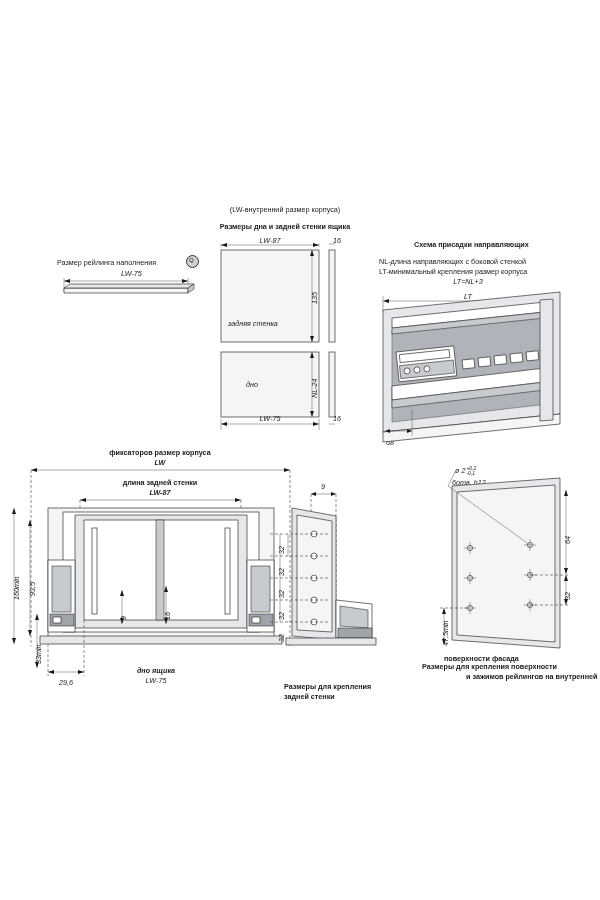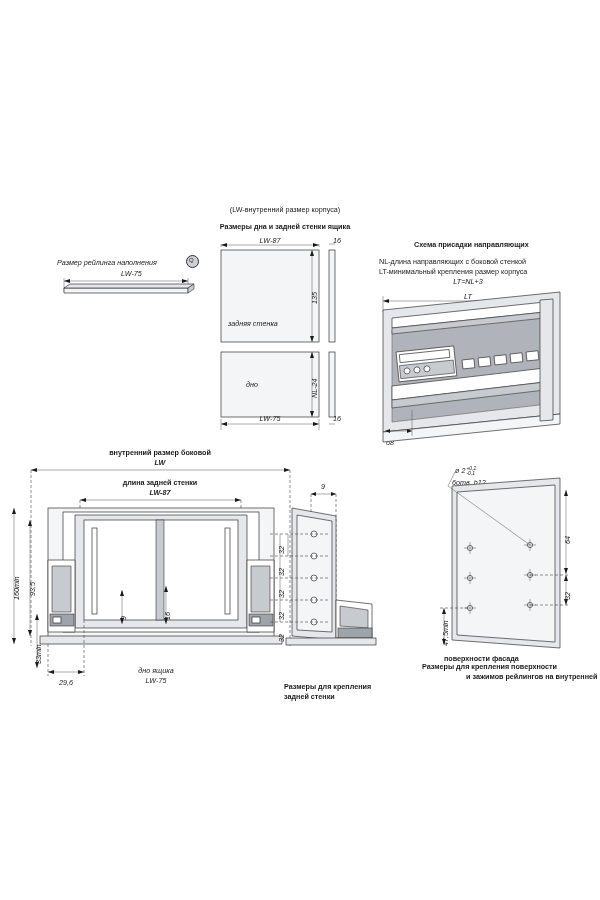--- a/index.html
+++ b/index.html
@@ -23,21 +23,21 @@
   .fillmid{fill:#c7cace;stroke:#333;stroke-width:0.6;}
   .fillwhite{fill:#ffffff;stroke:#333;stroke-width:0.7;}
   .black{fill:#1a1a1a;}
   .circ{position:absolute;border:1px solid #333;border-radius:50%;}
 </style>
 </head>
 <body>
 
 <div class="sheet">
 
-  <div class="t" style="left:57px;top:258px;font-style:italic;">Размер рейлинга наполнения</div>
+  <div class="t" style="left:57px;top:258px;">Размер рейлинга наполнения</div>
   <div class="circ" style="left:186px;top:255px;width:11px;height:11px;background:#cdd0d4;"></div>
   <div class="t" style="left:189px;top:257px;font-size:6px;">Q</div>
 
   <div class="t ti" style="left:121px;top:269px;">LW-75</div>
 
   <svg width="600" height="900">
 
     <line class="thinline" x1="64" y1="281" x2="188" y2="281"></line>
     <path class="black" d="M64,281 l6,-2 l0,4 z"></path>
     <path class="black" d="M188,281 l-6,-2 l0,4 z"></path>
@@ -136,21 +136,21 @@
     </g>
 
     <polygon class="fillgray" points="540,300 553,299 553,420 540,421"></polygon>
 
     <line class="thinline" x1="385" y1="431" x2="412" y2="431"></line>
     <path class="black" d="M385,431 l5,-2 l0,4 z"></path>
     <path class="black" d="M412,431 l-5,-2 l0,4 z"></path>
     <line class="thinline" x1="412" y1="410" x2="412" y2="436"></line>
   </svg>
 
-  <div class="t tb ctr" style="left:160px;top:448px;">внутренний размер боковой</div>
+  <div class="t tb ctr" style="left:160px;top:448px;">фиксаторов размер корпуса</div>
   <div class="t tb ti ctr" style="left:160px;top:458px;">LW</div>
   <div class="t tb ctr" style="left:160px;top:478px;">длина задней стенки</div>
   <div class="t tb ti ctr" style="left:160px;top:488px;">LW-87</div>
 
   <svg width="600" height="900">
 
     <line class="thinline" x1="31" y1="470" x2="290" y2="470"></line>
     <path class="black" d="M31,470 l6,-2 l0,4 z"></path>
     <path class="black" d="M290,470 l-6,-2 l0,4 z"></path>
     <line class="dashline" x1="31" y1="470" x2="31" y2="646"></line>
@@ -208,21 +208,21 @@
     <path class="black" d="M166,586 l-2,6 l4,0 z"></path>
     <path class="black" d="M166,624 l-2,-6 l4,0 z"></path>
   </svg>
 
   <div class="t ti rot" style="left:12px;top:600px;transform:rotate(-90deg);">160min</div>
   <div class="t ti rot" style="left:28px;top:596px;transform:rotate(-90deg);">93,5</div>
   <div class="t ti rot" style="left:34px;top:664px;transform:rotate(-90deg);">33min</div>
   <div class="t ti rot" style="left:119px;top:620px;transform:rotate(-90deg);">9</div>
   <div class="t ti rot" style="left:163px;top:620px;transform:rotate(-90deg);">16</div>
   <div class="t ti ctr" style="left:66px;top:678px;">29,6</div>
-  <div class="t ti ctr" style="left:156px;top:666px;">дно ящика</div>
+  <div class="t ti ctr" style="left:156px;top:666px;font-weight:bold;">дно ящика</div>
   <div class="t ti ctr" style="left:156px;top:676px;">LW-75</div>
 
   <div class="t tb" style="left:284px;top:682px;">Размеры для крепления</div>
   <div class="t tb" style="left:284px;top:692px;">задней стенки</div>
   <div class="t ti ctr" style="left:323px;top:482px;">9</div>
 
   <svg width="600" height="900">
 
     <line class="thinline" x1="311" y1="494" x2="336" y2="494"></line>
     <path class="black" d="M311,494 l5,-2 l0,4 z"></path>

